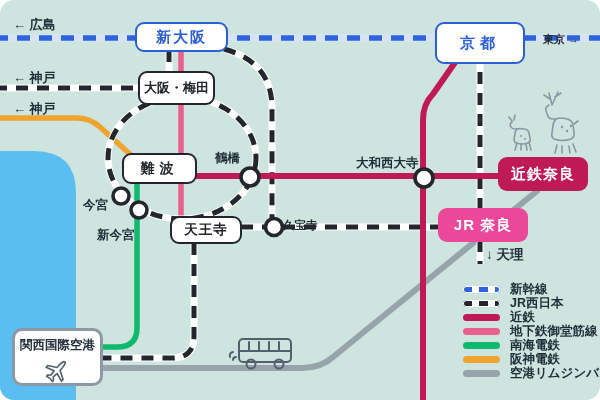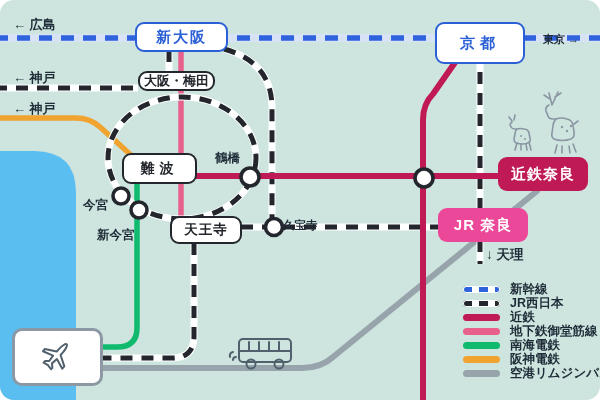--- a/index.html
+++ b/index.html
@@ -132,30 +132,32 @@
   <div class="lbl" style="left:13px;top:16px;font-size:13px">← 広島</div>
   <div class="lbl" style="left:543px;top:32px;font-size:11px">東京 →</div>
   <div class="lbl" style="left:13px;top:69px;font-size:13px">← 神戸</div>
   <div class="lbl" style="left:13px;top:100px;font-size:13px">← 神戸</div>
   <div class="lbl" style="left:486px;top:246px;font-size:13.5px">↓ 天理</div>
 
   <div class="lbl" style="left:215px;top:150px">鶴橋</div>
   <div class="lbl" style="left:83px;top:197px">今宮</div>
   <div class="lbl" style="left:97px;top:227px">新今宮</div>
   <div class="lbl lbl-sm" style="left:283px;top:218px">久宝寺</div>
+  <div class="lbl" style="left:356px;top:155px">大和西大寺</div>
 
   <div class="box box-blue" style="left:135px;top:22px;width:93px;height:30px">新大阪</div>
   <div class="box box-blue" style="left:435px;top:22px;width:90px;height:42px;letter-spacing:5px">京都</div>
-  <div class="box" style="left:138px;top:71px;width:77px;height:20px;font-size:13px;letter-spacing:0">大阪・梅田</div>
+  <div class="box" style="left:138px;top:71px;width:77px;height:34px;font-size:13px;letter-spacing:0">大阪・梅田</div>
   <div class="box" style="left:122px;top:153px;width:75px;height:31px;letter-spacing:5px">難波</div>
   <div class="box" style="left:170px;top:216px;width:72px;height:28px;font-size:13.5px;letter-spacing:1px">天王寺</div>
   <div class="box box-fill-red" style="left:498px;top:157px;width:90px;height:34px">近鉄奈良</div>
   <div class="box box-fill-dark" style="left:438px;top:208px;width:90px;height:34px">JR 奈良</div>
 
   <div class="box box-airport" style="left:12px;top:328px;width:91px;height:58px">
+    <span>関西国際空港</span>
     <svg width="44" height="34" viewBox="-22 -17 44 34">
       <g transform="rotate(42)">
         <path class="plane-art" d="M0 -13 C1.6 -13 2.6 -8 2.6 -4.5 L2.6 -1 L13 5 L13 8 L2.6 4.5 L1.8 11 L5 14 L5 16 L0 15 L-5 16 L-5 14 L-1.8 11 L-2.6 4.5 L-13 8 L-13 5 L-2.6 -1 L-2.6 -4.5 C-2.6 -8 -1.6 -13 0 -13 Z"></path>
       </g>
     </svg>
   </div>
 
   <div id="legend">
     <div class="lg-row">
       <span class="swatch" style="background: repeating-linear-gradient(90deg, rgb(47, 99, 222) 0px, rgb(47, 99, 222) 9px, rgb(255, 255, 255) 9px, rgb(255, 255, 255) 16px); box-shadow: rgb(255, 255, 255) 0px 0px 0px 1px inset;"></span>

